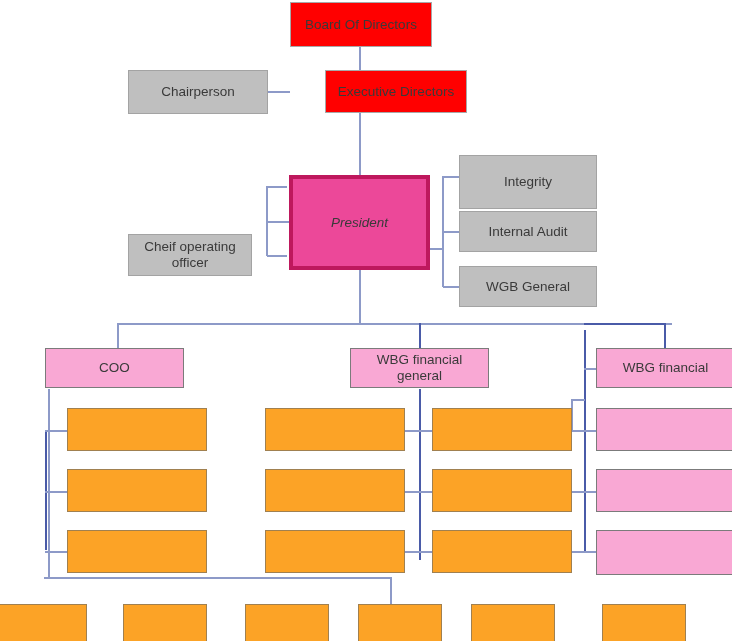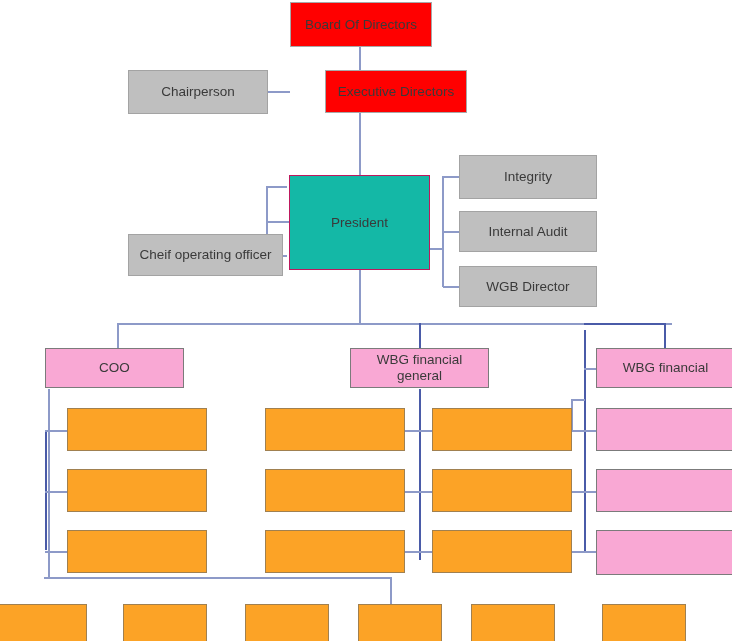--- a/index.html
+++ b/index.html
@@ -31,22 +31,23 @@
   .node.red {
     background: #ff0000;
     border: 1px solid #a8a8a8;
     color: #3a3a3a;
   }
   .node.grey {
     background: #bfbfbf;
     border: 1px solid #a3a3a3;
   }
   .node.teal {
-    background: #14b8a6;
-    border: 1px solid #be185d;
+    background: #ec4899;
+    border: 4px solid #be185d;
+    font-style: italic;
   }
   .node.blue {
     background: #f9a8d4;
     border: 1px solid #7b7b7b;
   }
   .node.orange {
     background: #fca326;
     border: 1px solid #a08050;
   }
   .conn {
@@ -119,38 +120,38 @@
   <div class="node grey" style="left:128px; top:70px; width:140px; height:44px;">
     <span>Chairperson</span>
   </div>
 
   <div class="node red" style="left:290px; top:70px; width:142px; height:43px;margin-left:35px;">
     <span>Executive Directors</span>
   </div>
 
 
 
-  <div class="node grey" style="left:128px; top:234px; width:155px; height:42px;">
+  <div class="node grey" style="left:128px; top:234px; width:124px; height:42px;">
     <span>Cheif operating officer</span>
   </div>
 
   <div class="node teal" style="left:289px; top:175px; width:141px; height:95px;">
     <span>President</span>
   </div>
 
-  <div class="node grey" style="left:459px; top:155px; width:138px; height:44px;">
+  <div class="node grey" style="left:459px; top:155px; width:138px; height:54px;">
     <span>Integrity</span>
   </div>
 
   <div class="node grey" style="left:459px; top:211px; width:138px; height:41px;">
     <span>Internal Audit</span>
   </div>
 
   <div class="node grey" style="left:459px; top:266px; width:138px; height:41px;">
-    <span>WGB Director</span>
+    <span>WGB General</span>
   </div>
 
   <div class="node blue" style="left:45px; top:348px; width:139px; height:40px;">
     <span>COO</span>
   </div>
 
   <div class="node blue" style="left:350px; top:348px; width:139px; height:40px;">
     <span>WBG financial general</span>
   </div>
 

